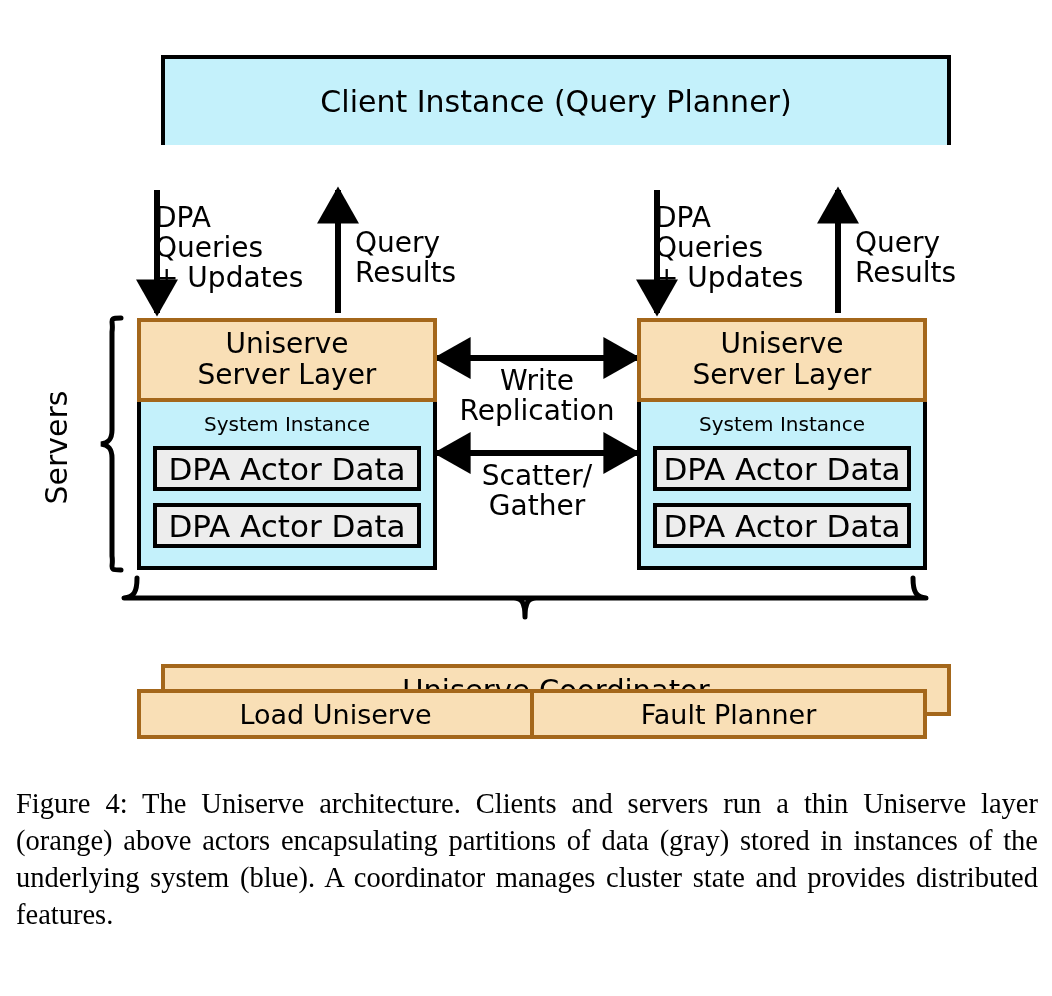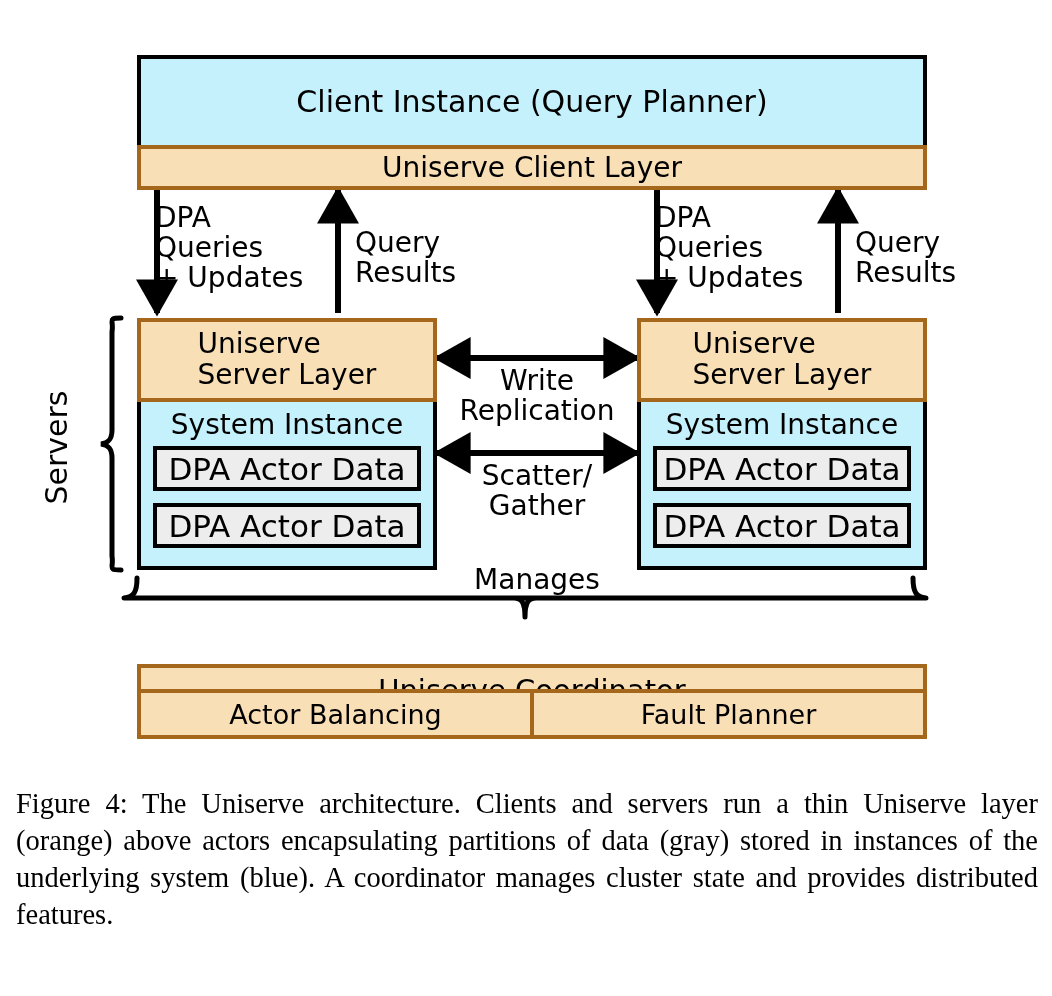--- a/index.html
+++ b/index.html
@@ -36,20 +36,21 @@
   
   .box {
     position: absolute;
     box-sizing: border-box;
     display: flex;
     align-items: center;
     justify-content: center;
     text-align: center;
     line-height: 1.06;
     white-space: pre-line;
+    margin-left: 24px;
   }
 
   .box-blue {
     background: #c4f1fb;
     border: 4px solid #000000;
   }
   .box-orange {
     background: #f9dfb6;
     border: 4px solid #a4671b;
   }
@@ -69,36 +70,36 @@
   #server-left  { left: 137px; top: 318px; width: 300px; height: 252px; }
   #server-right { left: 637px; top: 318px; width: 290px; height: 252px; }
 
   .server-layer-box {
     position: absolute;
     left: 0; top: 0; right: 0; height: 84px;
     box-sizing: border-box;
     background: #f9dfb6;
     border: 4px solid #a4671b;
     display: flex; align-items: center; justify-content: center;
-    text-align: left; white-space: pre-line;
+    text-align: center; white-space: pre-line;
     font-size: 28px; line-height: 1.1;
   }
   .system-instance-box {
     position: absolute;
     left: 0; top: 84px; right: 0; bottom: 0;
     box-sizing: border-box;
     background: #c4f1fb;
     border: 4px solid #000000;
     border-top-width: 0;
   }
   .system-instance-label {
     position: absolute;
     left: 0; right: 0; top: 2px; height: 40px;
     display: flex; align-items: center; justify-content: center;
-    font-size: 28px;
+    font-size: 20px;
   }
   .actor-box {
     position: absolute;
     left: 12px; right: 12px;
     height: 45px;
     box-sizing: border-box;
     background: #ededed;
     border: 4px solid #000000;
     display: flex; align-items: center; justify-content: center;
     font-size: 31px;
@@ -210,21 +211,20 @@
              C 137,592 134,597 124,598
              L 538,598
              C 528,597 525,603 525,617
              C 525,603 522,597 512,598
              L 926,598
              C 916,597 913,592 913,578" fill="none" stroke="#000" stroke-width="5" stroke-linecap="round" stroke-linejoin="round"></path>
   </svg>
 
   <div class="box box-blue" id="client-instance-box">Client Instance (Query Planner)</div>
 
-  <div class="box box-orange" id="client-layer-box">Uniserve Client Layer</div>
 
   <div class="label" id="label-dpa-left">DPA
 Queries
 + Updates</div>
   <div class="label" id="label-query-left">Query
 Results</div>
   <div class="label" id="label-dpa-right">DPA
 Queries
 + Updates</div>
   <div class="label" id="label-query-right">Query
@@ -247,28 +247,27 @@
       <div class="system-instance-label">System Instance</div>
       <div class="actor-box actor-box-1">DPA Actor Data</div>
       <div class="actor-box actor-box-2">DPA Actor Data</div>
     </div>
   </div>
 
   <div class="label" id="label-write-repl">Write
 Replication</div>
   <div class="label" id="label-scatter">Scatter/
 Gather</div>
-  <div class="label" id="label-manages">Manages</div>
 
   <div id="label-servers">Servers</div>
 
   <div class="box box-orange" id="coordinator-title-box">Uniserve Coordinator</div>
 
   <div id="coordinator-features">
-    <div class="feature-box">Actor Balancing</div>
+    <div class="feature-box">Load Uniserve</div>
     <div class="feature-box">Fault Planner</div>
   </div>
 
   <div id="caption">
     <span id="caption-label">Figure 4:</span><span> The Uniserve architecture. Clients and servers run a thin Uniserve layer (orange) above actors encapsulating partitions of data (gray) stored in instances of the underlying system (blue). A coordinator manages cluster state and provides distributed features.</span>
   </div>
 
 </div>
 
 </body></html>

